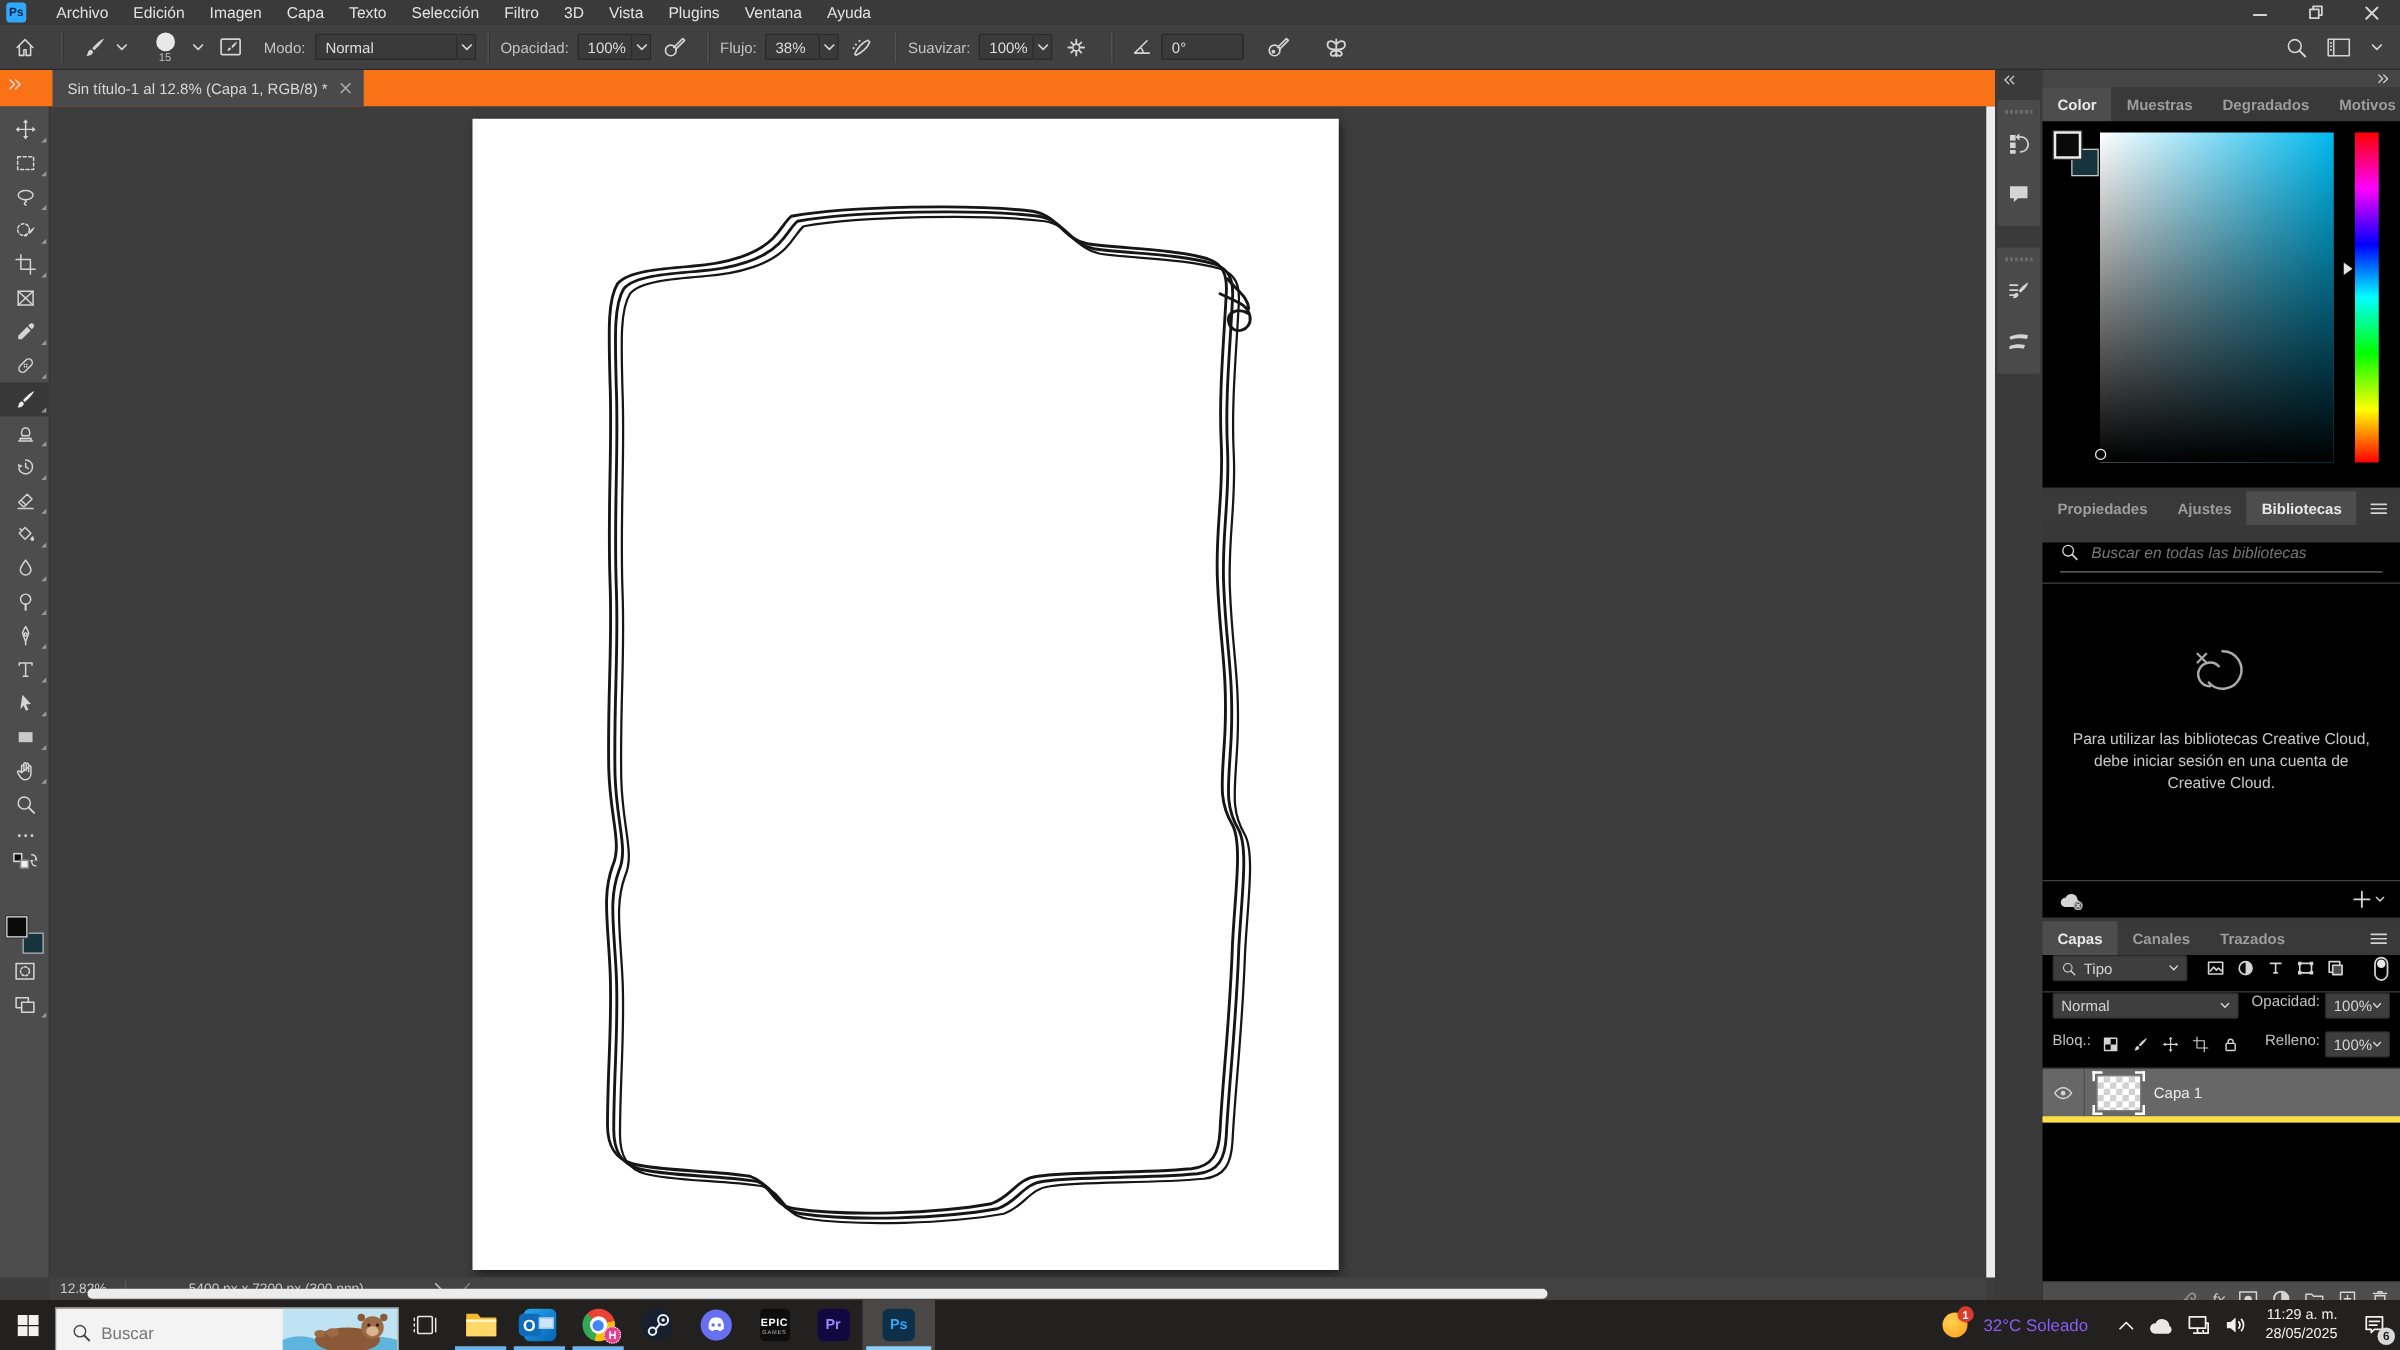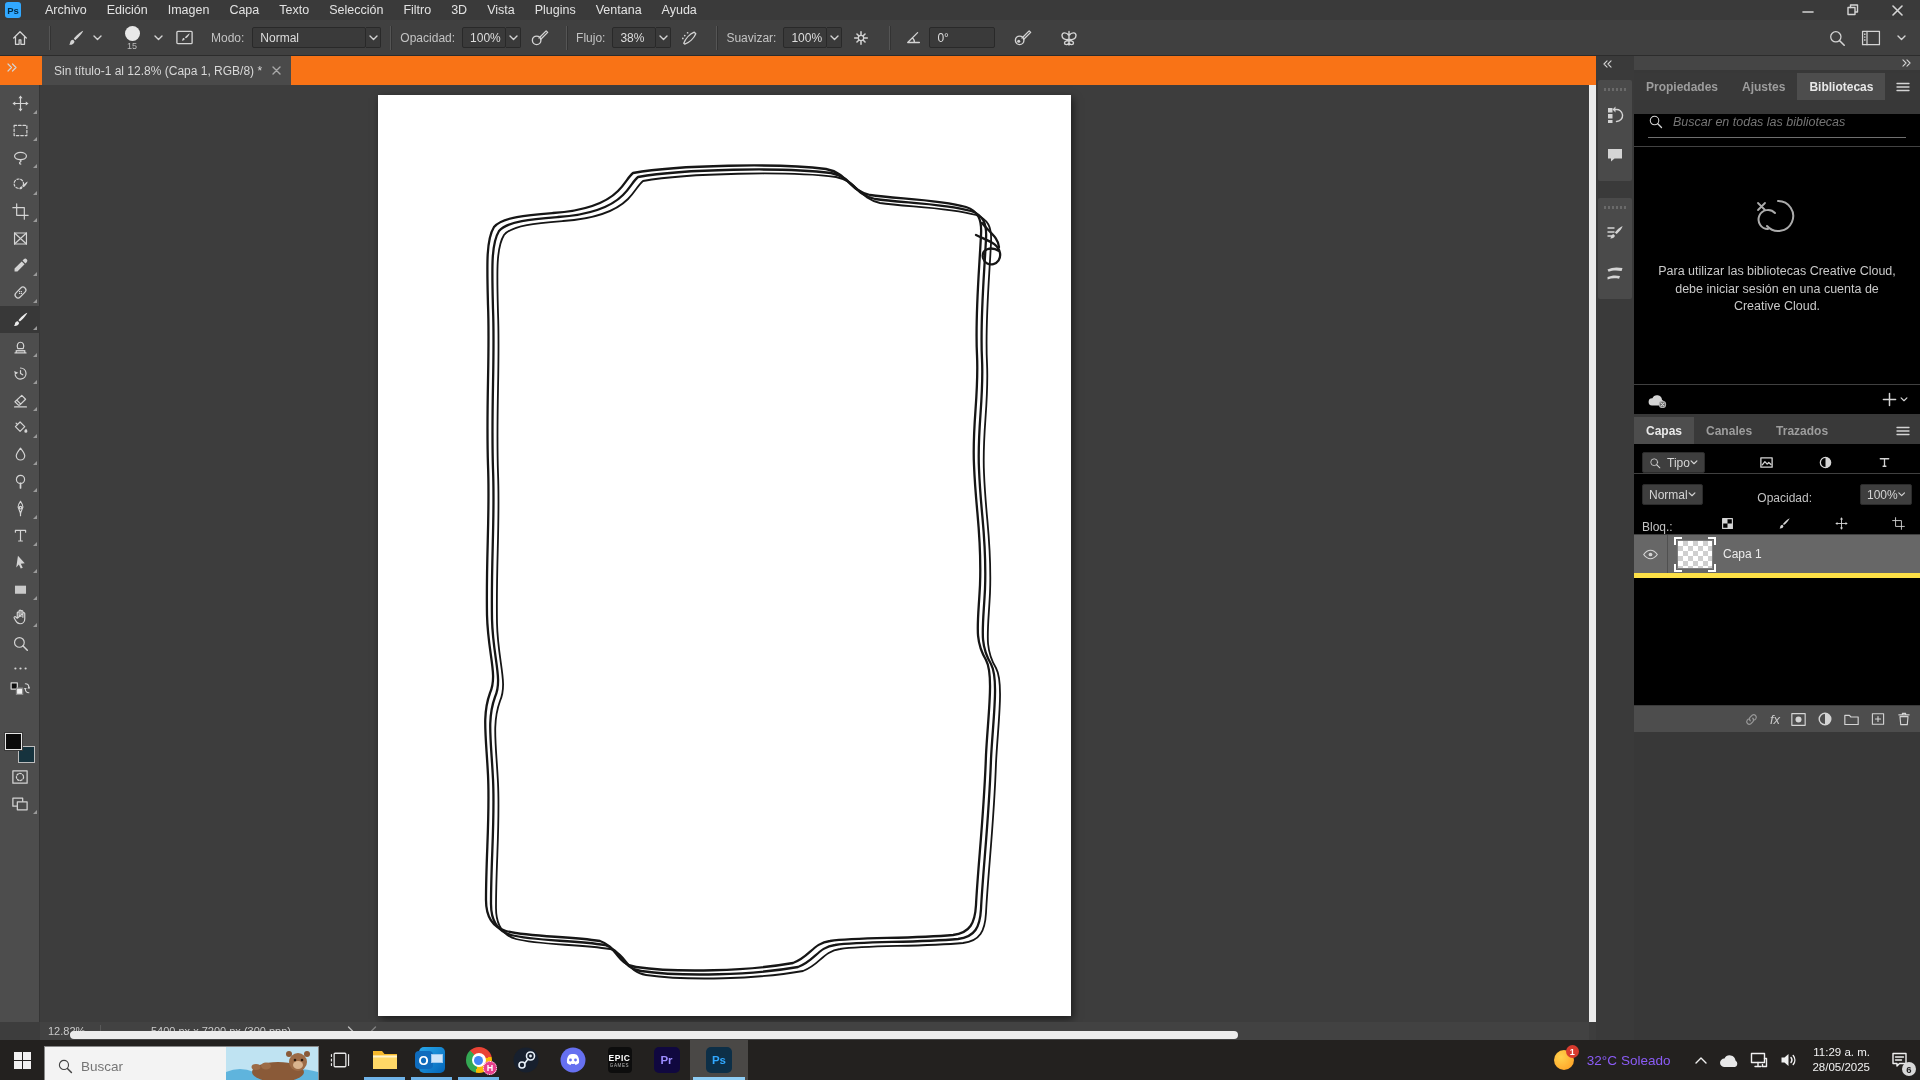--- a/index.html
+++ b/index.html
@@ -74,21 +74,21 @@
   .cp-chips { position:absolute; left:9px; top:8px; width:36px; height:36px; }
   .cp-bg { position:absolute; right:0; bottom:0; width:22px; height:22px; background:#16333e; border:1px solid #c9c9c9; }
   .cp-fg { position:absolute; left:0; top:0; width:22px; height:22px; background:#0a0a0a; border:2px solid #ececec; box-shadow:0 0 0 1px #2f2f2f; }
 
   .lib-search { display:flex; align-items:center; margin:14px 14px 0; padding-bottom:8px; border-bottom:1px solid #707070; }
   .lib-search input { background:transparent; border:none; outline:none; font-style:italic; color:#9a9a9a; font-size:12.5px; margin-left:10px; width:220px; font-family:"Liberation Sans",sans-serif; }
   .lib-msg { text-align:center; color:#c9c9c9; font-size:12.5px; line-height:1.4; padding:0 24px; }
   .lib-bottom { position:absolute; left:0; bottom:0; width:100%; height:30px; border-top:1px solid #404040; display:flex; align-items:center; padding:0 12px; }
 
   .lay-field { background:#3e3e3e; border:1px solid #2b2b2b; border-radius:2px; height:21px; display:flex; align-items:center; color:#d5d5d5; font-size:12px; padding:0 6px; }
-  .lay-row { display:flex; align-items:flex-end; padding:0 8px;gap:44px; }
+  .lay-row { display:flex; align-items:flex-start; padding:0 8px; }
   .flt-icon { width:24px; height:21px; display:flex; align-items:center; justify-content:center; }
   .layer-item { height:43px; display:flex; align-items:center; background:#474747; border-bottom:5px solid #fde047; position:relative; }
   .layer-item.selected { background:#676767; }
   .eye-cell { width:34px; align-self:stretch; display:flex; align-items:center; justify-content:center; border-right:1px solid rgba(0,0,0,.22); }
   .thumb { width:36px; height:29px; margin-left:9px; position:relative; }
   .thumb.checker { background-image:linear-gradient(45deg,#cfcfcf 25%,transparent 25%,transparent 75%,#cfcfcf 75%), linear-gradient(45deg,#cfcfcf 25%,#ffffff 25%,#ffffff 75%,#cfcfcf 75%); background-size:10px 10px; background-position:0 0,5px 5px; border:1px solid #7d7d7d; }
   .thumb.white { background:#fff; border:1px solid #909090; }
   .brackets { position:absolute; inset:-4px; background-image:
     linear-gradient(#fff,#fff),linear-gradient(#fff,#fff),linear-gradient(#fff,#fff),linear-gradient(#fff,#fff),
     linear-gradient(#fff,#fff),linear-gradient(#fff,#fff),linear-gradient(#fff,#fff),linear-gradient(#fff,#fff);
@@ -548,20 +548,40 @@
   </div>
 </div>
 
 <div class="rightcol">
   <div style="height:14px;display:flex;justify-content:flex-end;align-items:center;padding-right:8px;background:#454545">
     <svg class="i" width="11" height="8" viewBox="0 0 12 9">
         <path d="M2 1l3.5 3.5L2 8M6.5 1L10 4.5 6.5 8" stroke-width="1.2"></path>
       </svg>
   </div>
 
+  <section>
+    <div class="panel-tabs">
+      <div class="ptab active">Color</div>
+      <div class="ptab">Muestras</div>
+      <div class="ptab">Degradados</div>
+      <div class="ptab">Motivos</div>
+
+    </div>
+    <div class="pbody" style="height:293px">
+      <div class="cp-chips">
+        <div class="cp-bg"></div>
+        <div class="cp-fg"></div>
+      </div>
+      <div class="grad-square">
+        <div class="grad-cursor"></div>
+      </div>
+      <div class="hue-strip"></div>
+      <div class="hue-marker"></div>
+    </div>
+  </section>
 
   <div style="height:3px"></div>
 
   <section>
     <div class="panel-tabs">
       <div class="ptab">Propiedades</div>
       <div class="ptab">Ajustes</div>
       <div class="ptab active">Bibliotecas</div>
       <div class="pmenu">
         <svg class="i" width="14" height="10" viewBox="0 0 14 10">

